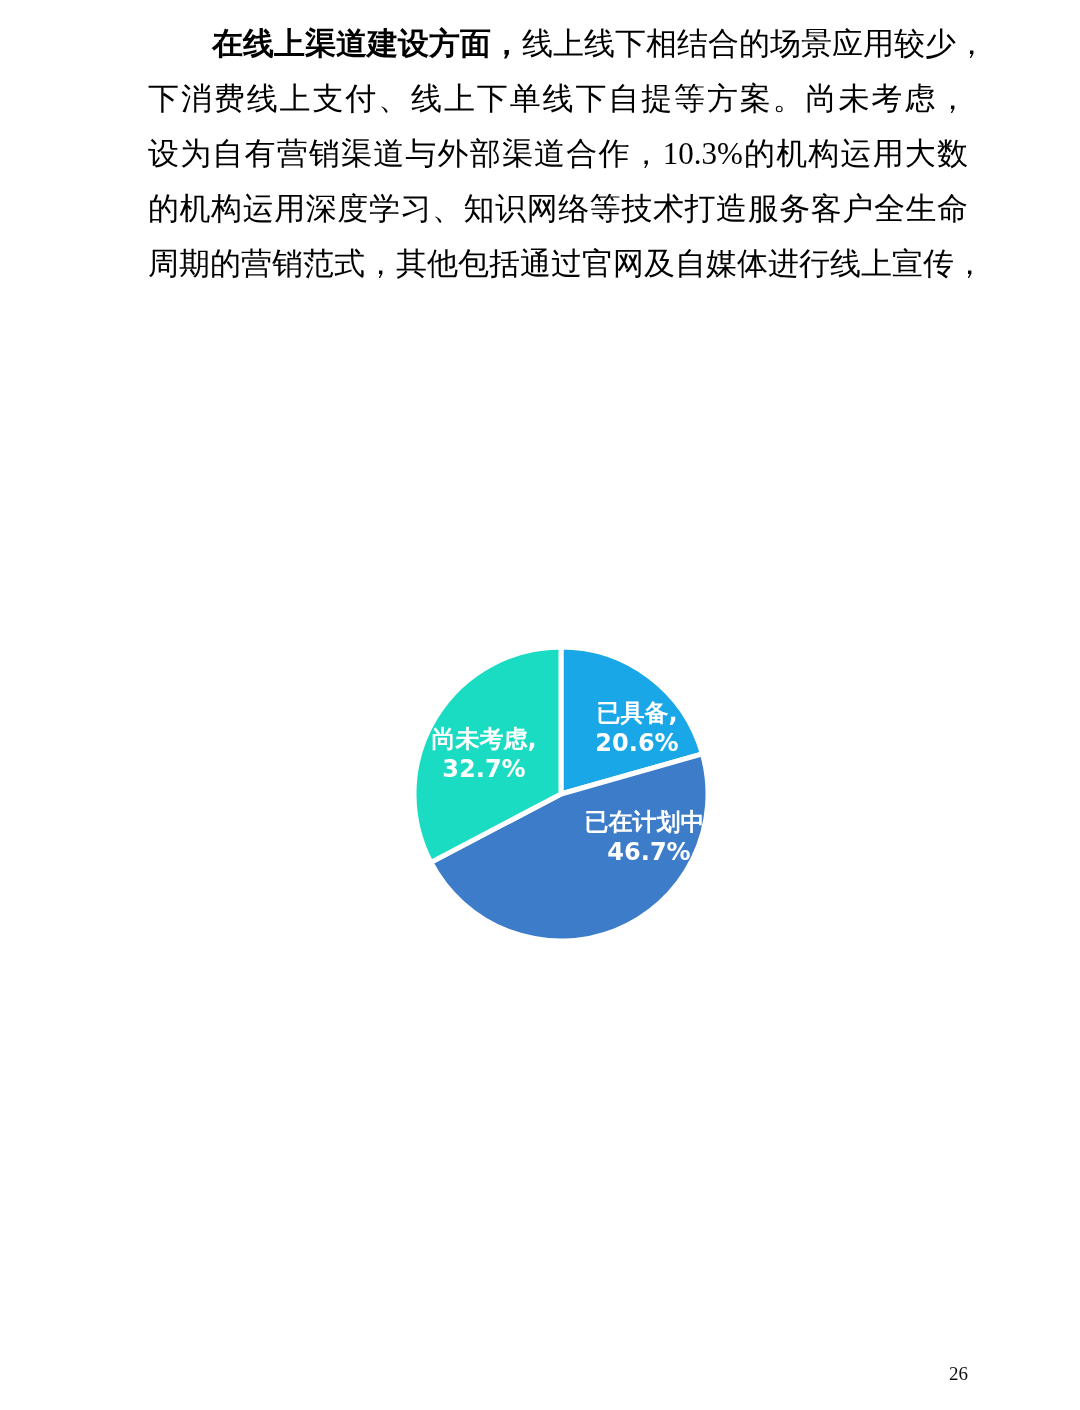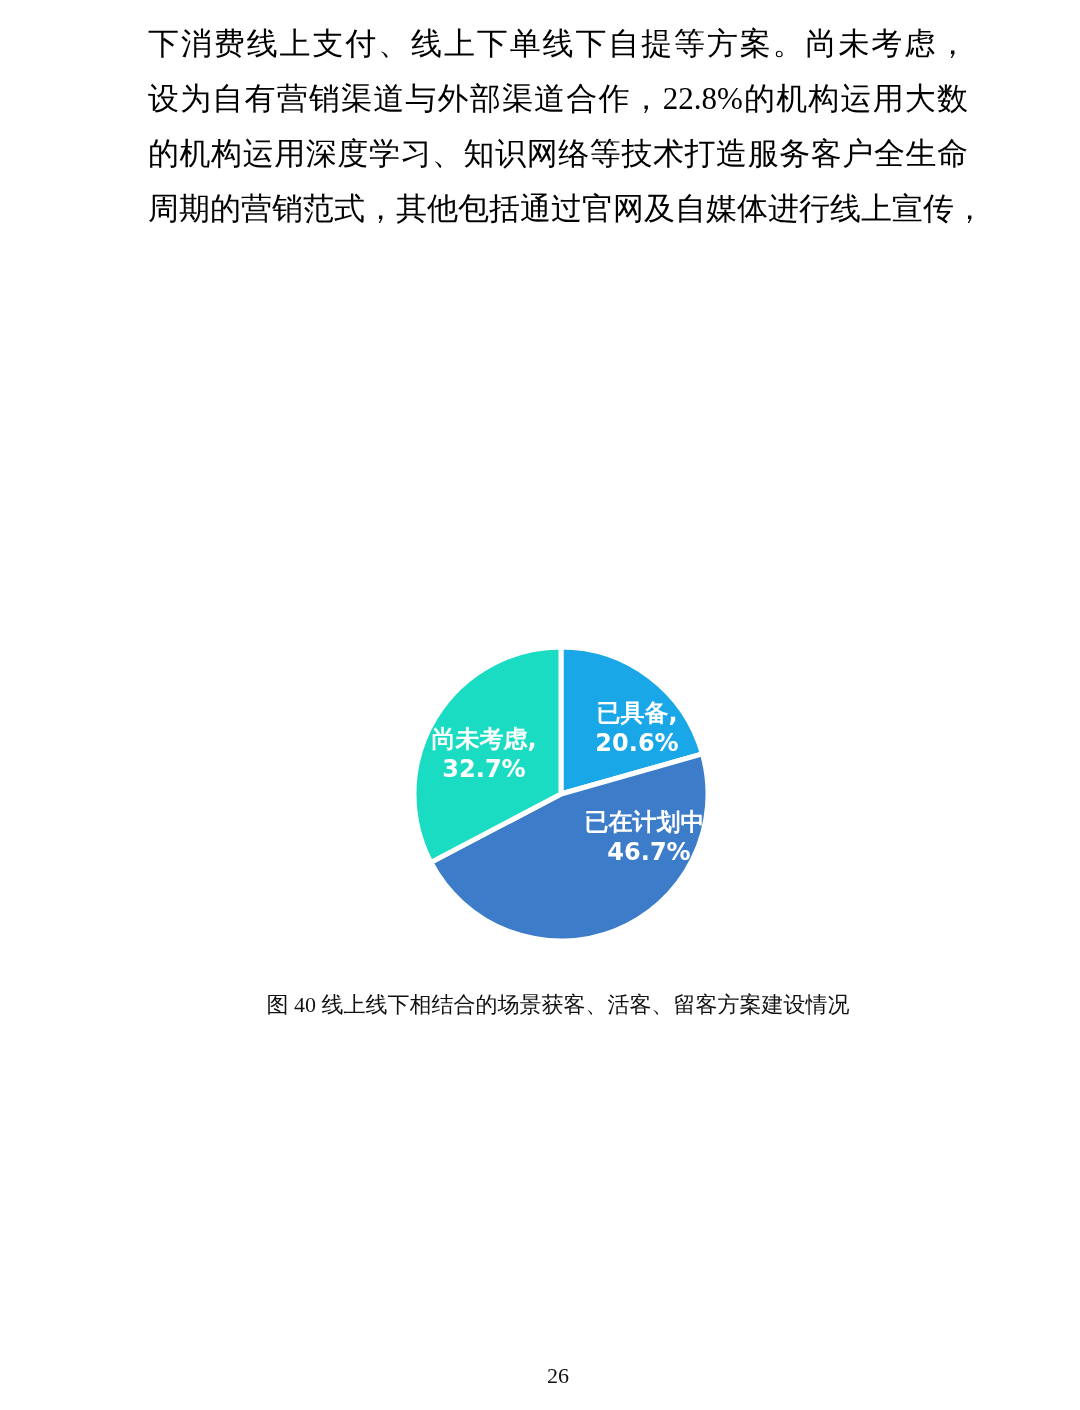--- a/index.html
+++ b/index.html
@@ -53,45 +53,45 @@
     position: absolute;
     left: 148px; top: 990px; width: 820px;
     text-align: center;
     font-size: 22px;
     line-height: 30px;
     color: #111111;
   }
   .page-number {
     position: absolute;
     left: 148px; top: 1363px; width: 820px;
-    text-align: center;
-    font-size: 22px;
+    text-align: right;
+    font-size: 19px;
     color: #111111;
   }
 </style>
 </head>
 <body>
 
 <div class="page">
 
   <div class="paragraph" id="paragraph">
+      <div class="line"><span class="indent"></span><b>在线上渠道建设方面，</b>线上线下相结合的场景应用较少，</div>
       <div class="line">下消费线上支付、线上下单线下自提等方案。尚未考虑，</div>
-      <div class="line">设为自有营销渠道与外部渠道合作，22.8%的机构运用大数</div>
+      <div class="line">设为自有营销渠道与外部渠道合作，10.3%的机构运用大数</div>
       <div class="line">的机构运用深度学习、知识网络等技术打造服务客户全生命</div>
       <div class="line">周期的营销范式，其他包括通过官网及自媒体进行线上宣传，</div>
     </div>
 
   <div class="pie-figure">
     <svg id="pie" viewBox="0 0 320 320">
         <path d="M 160 160 L 160.00 13.00 A 147 147 0 0 1 301.42 119.88 Z" fill="#1AA7E8" stroke="#FFFFFF" stroke-width="5" stroke-linejoin="round"></path>
         <path d="M 160 160 L 301.42 119.88 A 147 147 0 0 1 29.87 228.38 Z" fill="#3D7CC8" stroke="#FFFFFF" stroke-width="5" stroke-linejoin="round"></path>
         <path d="M 160 160 L 29.87 228.38 A 147 147 0 0 1 160.00 13.00 Z" fill="#19DCC2" stroke="#FFFFFF" stroke-width="5" stroke-linejoin="round"></path>
         <text x="236" y="87" text-anchor="middle" fill="#FFFFFF"><tspan x="236">已具备,</tspan><tspan x="236" dy="30">20.6%</tspan></text>
         <text x="248" y="196" text-anchor="middle" fill="#FFFFFF"><tspan x="248">已在计划中,</tspan><tspan x="248" dy="30">46.7%</tspan></text>
         <text x="83" y="113" text-anchor="middle" fill="#FFFFFF"><tspan x="83">尚未考虑,</tspan><tspan x="83" dy="30">32.7%</tspan></text>
       </svg>
   </div>
 
-  <div class="caption">图 40 线上线下相结合的场景获客、活客、留客方案建设情况</div>
 
   <div class="page-number">26</div>
 
 </div>
 
 </body></html>

